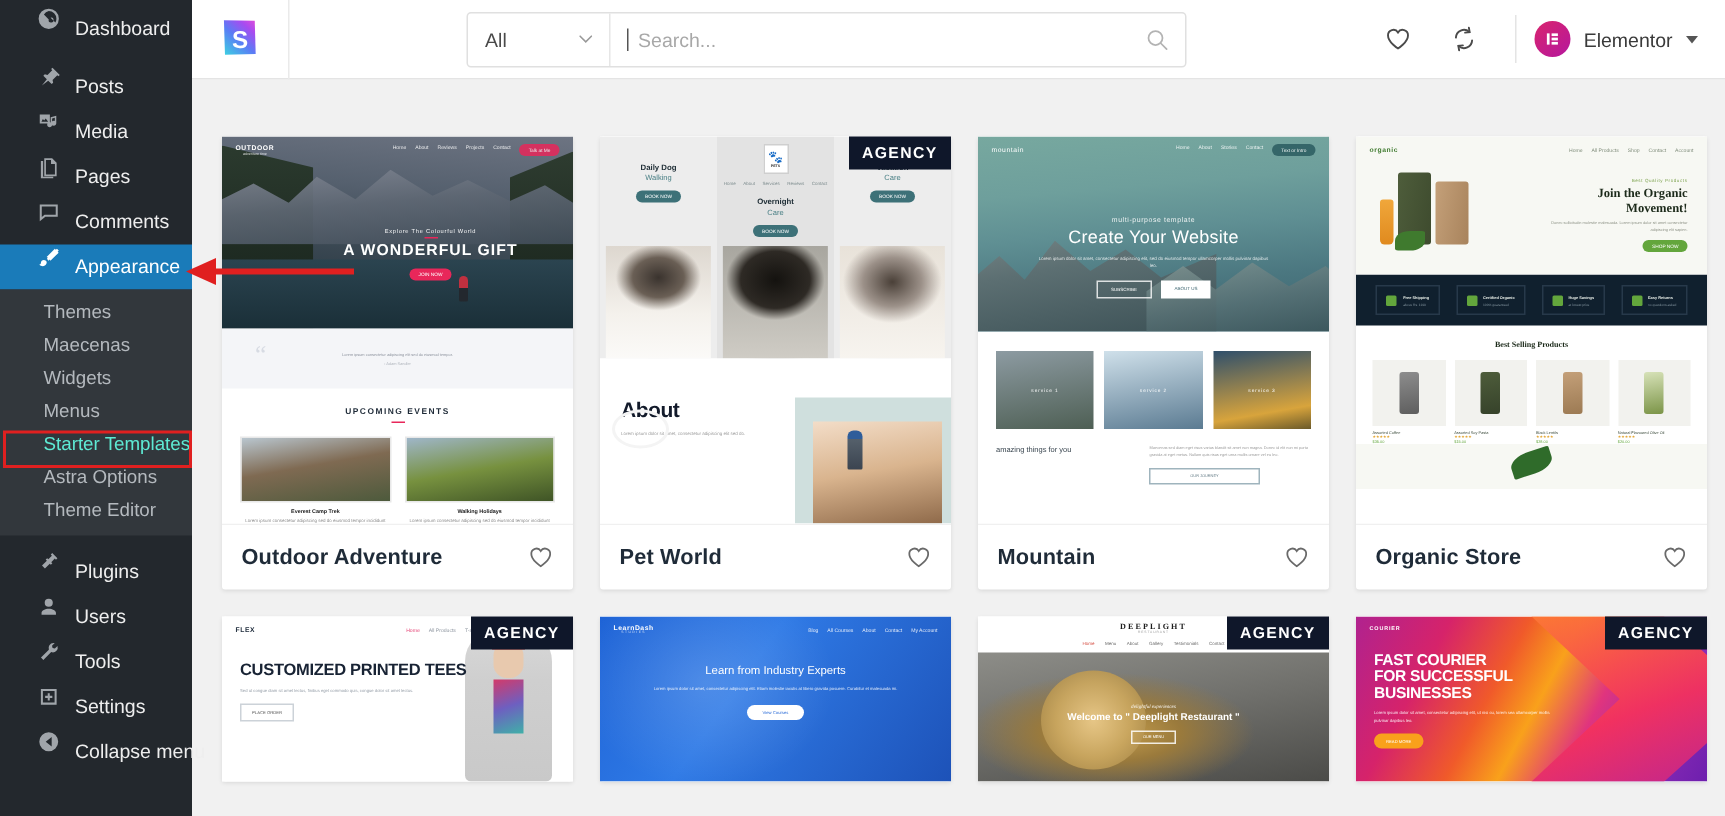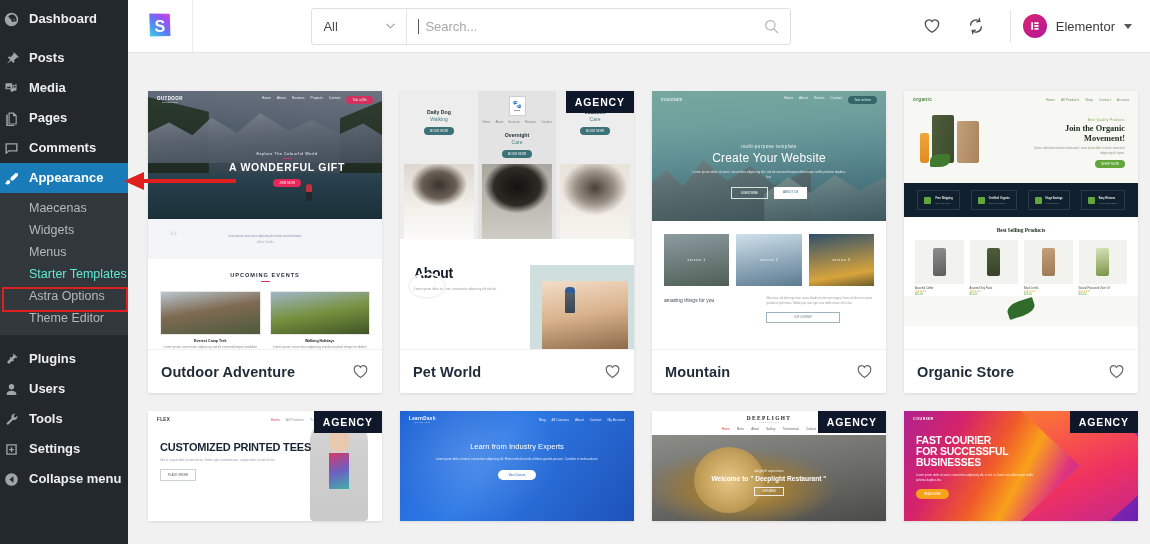--- a/index.html
+++ b/index.html
@@ -11,23 +11,23 @@
   }
   .app { display: flex; width: 1150px; height: 544px; position: relative; }
 
   
   .sidebar {
     width: 128px; min-width: 128px; height: 544px;
     background: #23282d; color: #eee;
     font-size: 13px; padding-top: 0; position: relative; z-index: 5;
   }
   .menu-item {
-    display: flex; align-items: center; gap: 9px;
-    height: 30px; padding: 0 3px; color: #eee; cursor: pointer;
-    font-size: 13px; line-height: 30px; white-space: nowrap; font-weight: bold;
+    display: flex; align-items: flex-start; gap: 9px;
+    height: 30px; padding: 0 24px; color: #eee; cursor: pointer;
+    font-size: 13px; line-height: 30px; white-space: nowrap;
   }
   .menu-item.top { margin-top: 4px; }
   .menu-item .ic { width: 17px; height: 17px; display: flex; align-items: center; justify-content: center; flex: 0 0 17px; }
   .menu-item .ic svg { width: 15px; height: 15px; fill: #a0a5aa; }
   .menu-item.active { background: #1a7bb9; color: #fff; }
   .menu-item.active .ic svg { fill: #fff; }
   .sep { height: 9px; }
 
   .submenu { background: #32373c; padding: 4px 0 6px 0; }
   .submenu-item {
@@ -387,20 +387,21 @@
     <div class="menu-item active">
       <span class="ic">
           <svg viewBox="0 0 20 20">
             <path d="M17.3 2.4l-1 1-.9-.9-7.3 7.3 1.2.6-1 1 1.6 1.6 1-1 .6 1.2 7.3-7.3-.9-.9 1-1-1.6-1.6zM5.6 12.4c-1.4 0-2.6 1.2-2.6 2.6 0 1-1 1.4-1.5 1.5.9 1 2.1 1.4 3.3 1.4 1.9 0 3.4-1.5 3.4-3.4 0-1.2-1.1-2.1-2.6-2.1z"></path>
           </svg>
         </span>
       <span>Appearance</span>
     </div>
 
     <div class="submenu">
+      <div class="submenu-item">Themes</div>
       <div class="submenu-item">Maecenas</div>
       <div class="submenu-item">Widgets</div>
       <div class="submenu-item">Menus</div>
       <div class="submenu-item current">Starter Templates</div>
       <div class="submenu-item">Astra Options</div>
       <div class="submenu-item">Theme Editor</div>
     </div>
 
     <div class="sep"></div>
 

